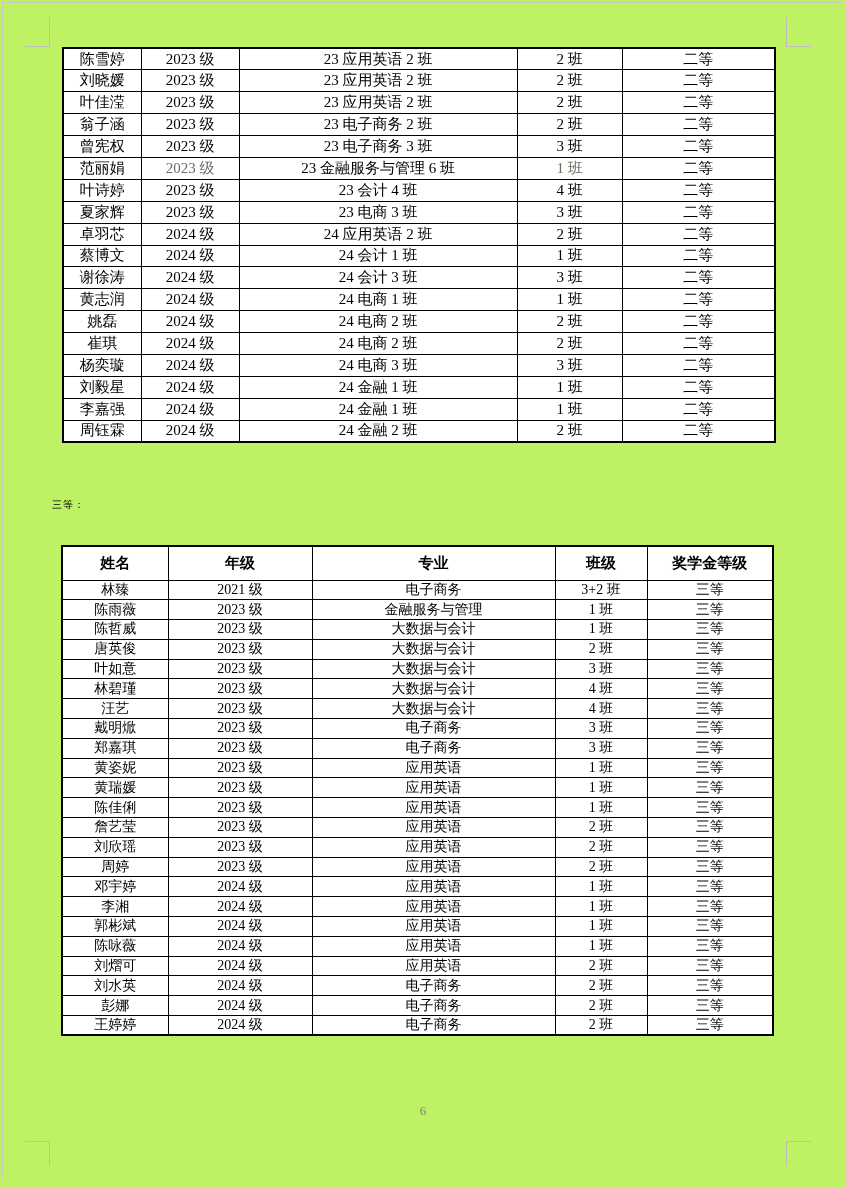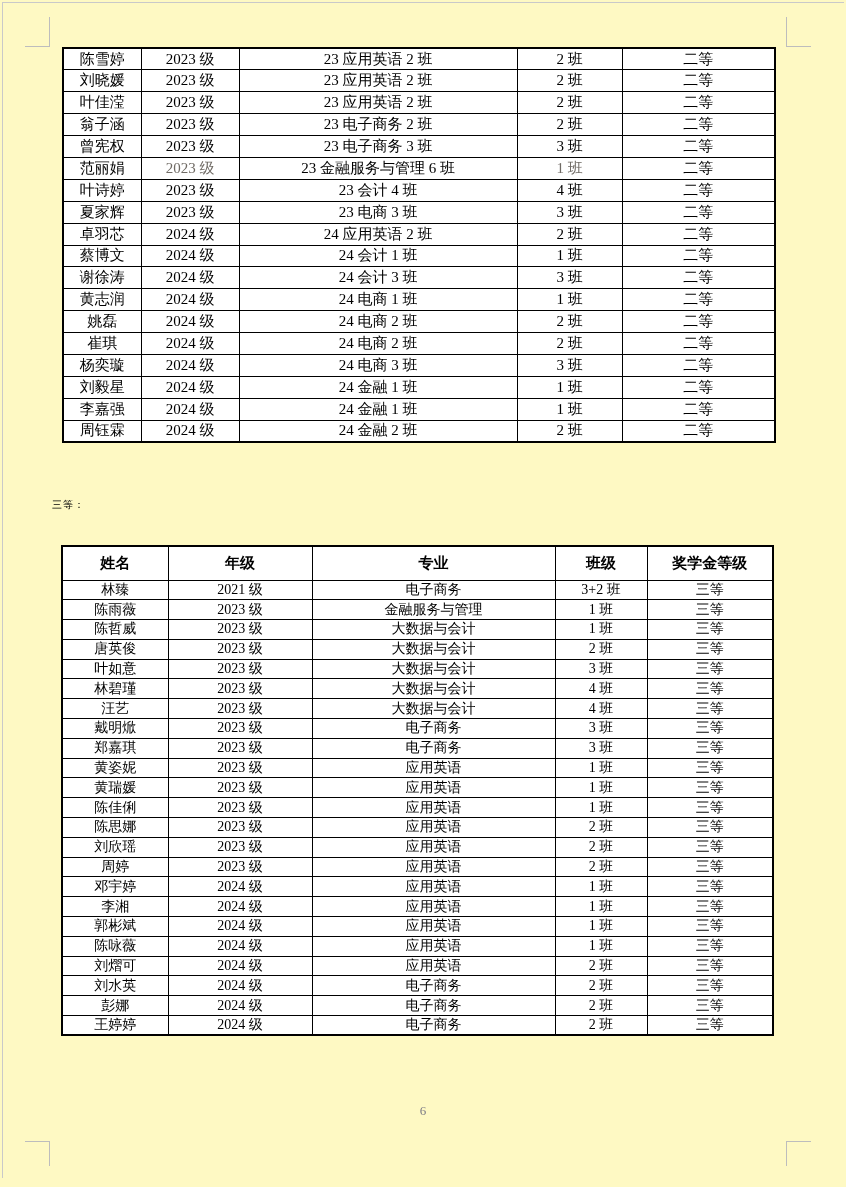--- a/index.html
+++ b/index.html
@@ -1,18 +1,18 @@
 <!DOCTYPE html>
 <html><head>
 <meta charset="utf-8">
 <style>
   * { margin:0; padding:0; box-sizing:border-box; }
   html,body { background:#ffffff; }
   .page {
-    position:relative; width:846px; height:1187px; background:#fef9c3;
+    position:relative; width:846px; height:1187px; background:#bef264;
     font-family:"Liberation Serif","DejaVu Serif",serif; color:#000;
     overflow:hidden;
   }
   
   .edge-top  { position:absolute; left:2px; top:2px; width:842px; height:1px; background:#c9c9c9; }
   .edge-left { position:absolute; left:2px; top:2px; width:1px; height:1176px; background:#c9c9c9; }
   
   .mark { position:absolute; width:25px; }
   .mark-tl { left:25px; top:17px;  height:30px; border-right:1px solid #bdbdbd; border-bottom:1px solid #bdbdbd; }
   .mark-tr { left:786px; top:17px; height:30px; border-left:1px solid #bdbdbd;  border-bottom:1px solid #bdbdbd; }
@@ -289,21 +289,21 @@
           <td>三等</td>
         </tr>
         <tr>
           <td>陈佳俐</td>
           <td>2023 级</td>
           <td>应用英语</td>
           <td>1 班</td>
           <td>三等</td>
         </tr>
         <tr>
-          <td>陈思娜</td>
+          <td>詹艺莹</td>
           <td>2023 级</td>
           <td>应用英语</td>
           <td>2 班</td>
           <td>三等</td>
         </tr>
         <tr>
           <td>刘欣瑶</td>
           <td>2023 级</td>
           <td>应用英语</td>
           <td>2 班</td>

